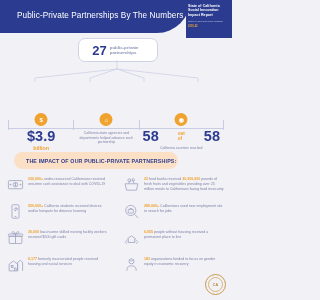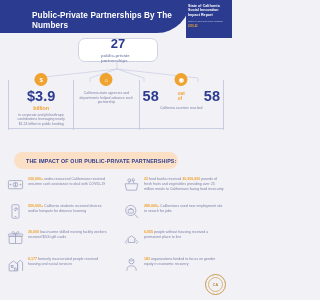--- a/index.html
+++ b/index.html
@@ -12,52 +12,52 @@
   .page{position:relative;width:232px;height:300px;background:#f2f1f6;}
 
   
   .header{
     position:absolute;left:0;top:0;width:190px;height:33px;
     background:#2b3b8f;
     border-bottom-right-radius:34px;
     z-index:3;
   }
   .header-title{
-    position:absolute;left:32px;top:11px;width:168px;
-    color:#ffffff;font-size:8.2px;font-weight:bold;
+    position:absolute;left:17px;top:11px;width:168px;
+    color:#ffffff;font-size:8.2px;font-weight:normal;
     letter-spacing:.1px;line-height:10px;
   }
   .brandbar{
     position:absolute;right:0;top:0;width:46px;height:38px;
     background:#2b3b8f;z-index:2;
   }
   .brand{
     position:absolute;right:3px;top:4px;width:41px;z-index:4;
     color:#ffffff;
   }
   .brand-title{font-size:3.6px;font-weight:bold;line-height:4.4px;letter-spacing:.05px;}
   .brand-sub{font-size:2.3px;line-height:3.1px;margin-top:2.4px;color:#c9cfe8;}
   .brand-year{font-size:2.6px;font-weight:bold;margin-top:2px;color:#e8a33d;}
 
   
   .tree{position:absolute;left:0;top:36px;width:232px;height:96px;}
   .node{
     position:absolute;left:78px;top:2px;width:78px;height:22px;
     background:#ffffff;border:1px solid #cfd3e6;border-radius:7px;
-    display:flex;align-items:center;justify-content:center;gap:3px;flex-direction:column;
+    display:flex;align-items:center;justify-content:center;gap:3px;
   }
   .node-num{font-size:13px;font-weight:bold;color:#2b3b8f;line-height:13px;}
   .node-lbl{font-size:4.4px;color:#8d93b5;line-height:5.2px;width:34px;font-weight:bold;}
 
   .connector{position:absolute;left:0;top:24px;width:232px;height:22px;}
 
   .cols{position:absolute;left:8px;top:44px;width:216px;height:50px;display:flex;}
   .col{
     position:relative;flex:1;border-left:1px solid #c9cde3;
-    padding:9px 3px 0 3px;text-align:center;box-sizing:border-box;
+    padding:9px 3px 0 3px;text-align:center;box-sizing:border-box;margin-top:40px;
   }
   .col:last-child{border-right:1px solid #c9cde3;}
   .badge{
     position:absolute;left:50%;top:-7px;transform:translateX(-50%);
     width:13px;height:13px;border-radius:50%;
     background:#f0a22e;display:flex;align-items:center;justify-content:center;
     color:#ffffff;font-size:6px;font-weight:bold;
   }
   .stat{font-size:14.5px;font-weight:bold;color:#2b3b8f;line-height:15px;}
   .stat-unit{font-size:5.4px;font-weight:bold;color:#f0a22e;line-height:6px;margin-top:.5px;}

